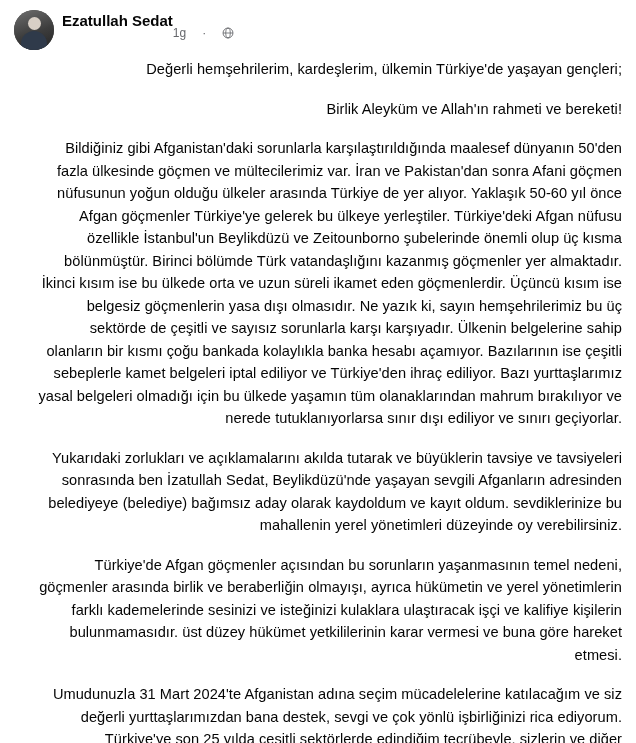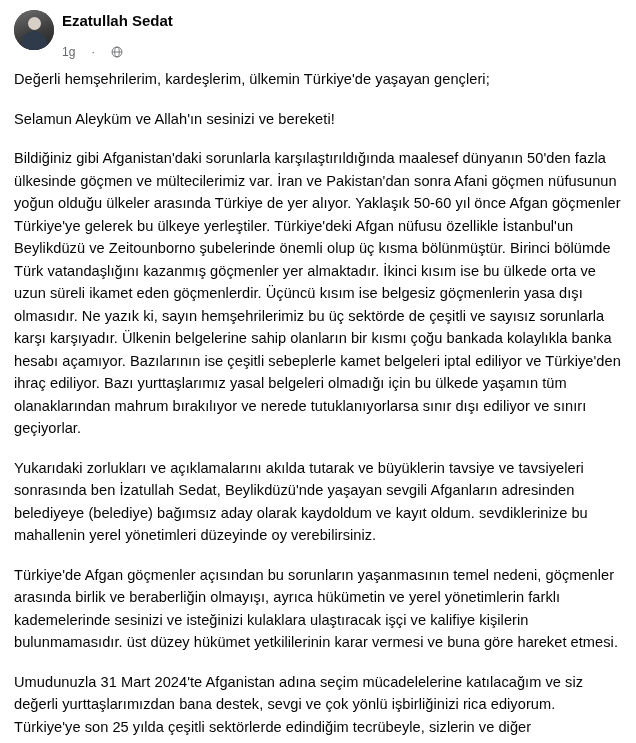--- a/index.html
+++ b/index.html
@@ -55,21 +55,21 @@
     left: 50%;
     top: 21px;
     width: 26px;
     height: 20px;
     margin-left: -13px;
     border-radius: 13px 13px 0 0;
     background: #2f3a4a;
   }
   .header-text {
     display: flex;
-    flex-direction: column;
+    flex-direction: row;
     justify-content: center;
     padding-top: 1px;
     text-align: right;
   }
   .author {
     font-size: 15px;
     font-weight: bold;
     line-height: 19px;
     color: #050505;
   }
@@ -95,22 +95,22 @@
   }
   .globe-icon svg { display: block; }
   .post-body {
     font-size: 14.6px;
     line-height: 22.5px;
     color: #050505;
     padding: 2px 0 0 0;
     letter-spacing: 0.05px;
   }
   .para {
-    margin: 0 0 17px 0;
-    text-align: left;
+    margin: 0 0 17px 17px;
+    text-align: right;
     white-space: pre-wrap;
   }
 </style>
 </head>
 <body>
 
 <div class="post">
 
   <div class="post-header">
     <div class="avatar">
@@ -129,21 +129,21 @@
             <ellipse cx="8" cy="8" rx="3" ry="6.6" fill="none" stroke="#65676b" stroke-width="1.1"></ellipse>
             <line x1="1.4" y1="8" x2="14.6" y2="8" stroke="#65676b" stroke-width="1.1"></line>
           </svg>
         </span>
       </div>
     </div>
   </div>
 
   <div class="post-body">
     <p class="para">Değerli hemşehrilerim, kardeşlerim, ülkemin Türkiye'de yaşayan gençleri;</p>
-    <p class="para">Selamun Aleyküm ve Allah'ın sesinizi ve bereketi!</p>
+    <p class="para">Birlik Aleyküm ve Allah'ın rahmeti ve bereketi!</p>
     <p class="para">Bildiğiniz gibi Afganistan'daki sorunlarla karşılaştırıldığında maalesef dünyanın 50'den fazla ülkesinde göçmen ve mültecilerimiz var. İran ve Pakistan'dan sonra Afani göçmen nüfusunun yoğun olduğu ülkeler arasında Türkiye de yer alıyor. Yaklaşık 50-60 yıl önce Afgan göçmenler Türkiye'ye gelerek bu ülkeye yerleştiler. Türkiye'deki Afgan nüfusu özellikle İstanbul'un Beylikdüzü ve Zeitounborno şubelerinde önemli olup üç kısma bölünmüştür. Birinci bölümde Türk vatandaşlığını kazanmış göçmenler yer almaktadır. İkinci kısım ise bu ülkede orta ve uzun süreli ikamet eden göçmenlerdir. Üçüncü kısım ise belgesiz göçmenlerin yasa dışı olmasıdır. Ne yazık ki, sayın hemşehrilerimiz bu üç sektörde de çeşitli ve sayısız sorunlarla karşı karşıyadır. Ülkenin belgelerine sahip olanların bir kısmı çoğu bankada kolaylıkla banka hesabı açamıyor. Bazılarının ise çeşitli sebeplerle kamet belgeleri iptal ediliyor ve Türkiye'den ihraç ediliyor. Bazı yurttaşlarımız yasal belgeleri olmadığı için bu ülkede yaşamın tüm olanaklarından mahrum bırakılıyor ve nerede tutuklanıyorlarsa sınır dışı ediliyor ve sınırı geçiyorlar.</p>
     <p class="para">Yukarıdaki zorlukları ve açıklamalarını akılda tutarak ve büyüklerin tavsiye ve tavsiyeleri sonrasında ben İzatullah Sedat, Beylikdüzü'nde yaşayan sevgili Afganların adresinden belediyeye (belediye) bağımsız aday olarak kaydoldum ve kayıt oldum. sevdiklerinize bu mahallenin yerel yönetimleri düzeyinde oy verebilirsiniz.</p>
     <p class="para">Türkiye'de Afgan göçmenler açısından bu sorunların yaşanmasının temel nedeni, göçmenler arasında birlik ve beraberliğin olmayışı, ayrıca hükümetin ve yerel yönetimlerin farklı kademelerinde sesinizi ve isteğinizi kulaklara ulaştıracak işçi ve kalifiye kişilerin bulunmamasıdır. üst düzey hükümet yetkililerinin karar vermesi ve buna göre hareket etmesi.</p>
     <p class="para">Umudunuzla 31 Mart 2024'te Afganistan adına seçim mücadelelerine katılacağım ve siz değerli yurttaşlarımızdan bana destek, sevgi ve çok yönlü işbirliğinizi rica ediyorum. Türkiye'ye son 25 yılda çeşitli sektörlerde edindiğim tecrübeyle, sizlerin ve diğer göçmenlerimizin sorunlarını belediye ve hükümet düzeyinde ele almak için temsilciniz ve sesiniz olarak çalışacağıma ve size göstereceğime inancım tamdır. Son 25 yılda Afgan İşadamları Birliği'nin başkanlığını, Afgan Dernekleri Federasyonu'nun başkanlığını ve Büyük Birlik Partisi'nin başkanlığını yaptım. Kesinlikle halkıma mücadele olduğu kadar hizmet etmeye çalıştım. Şimdi aziz Afganların hürmetine ve merhametli Allah'a güvenerek, bu tehlikeli ve sorumluluk dolu seçim kampanyasına emin adımlarla girdim. Gelin Türkiye'ye layık olalım, omuz omuza onurumuza katkıda bulunalım.</p>
 
   </div>
 
 </div>
 
 </body></html>

